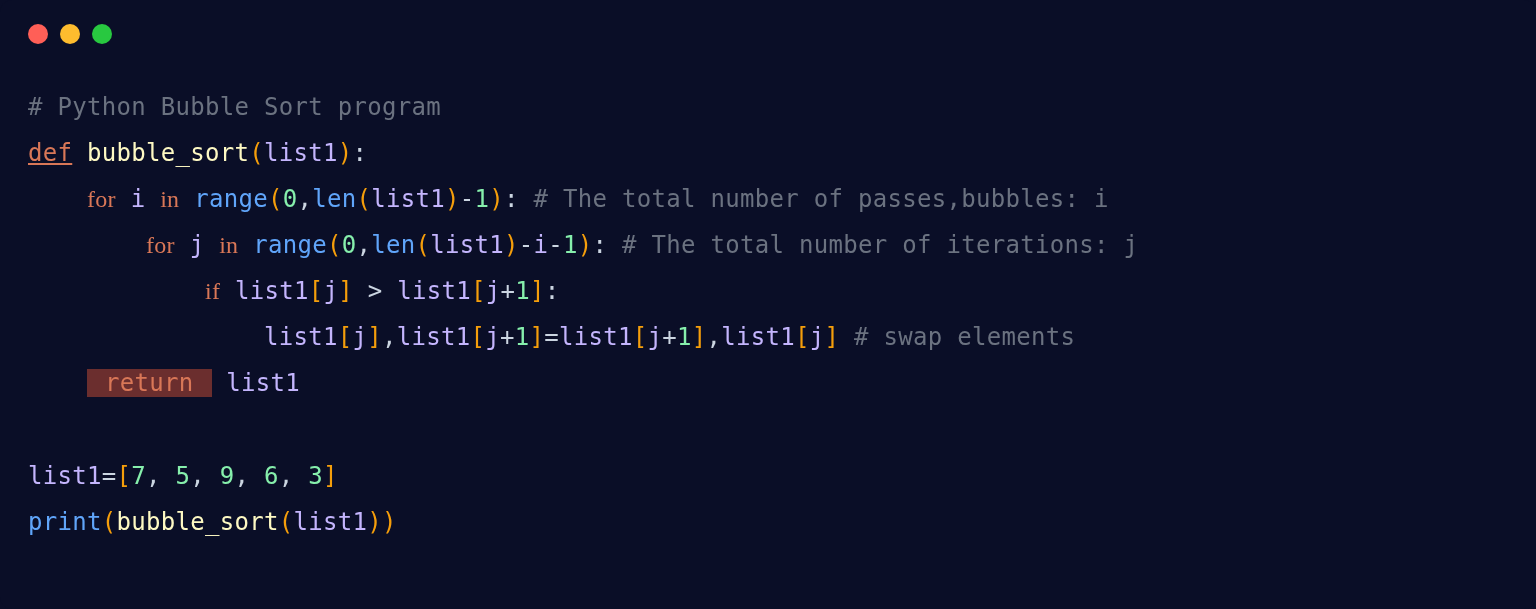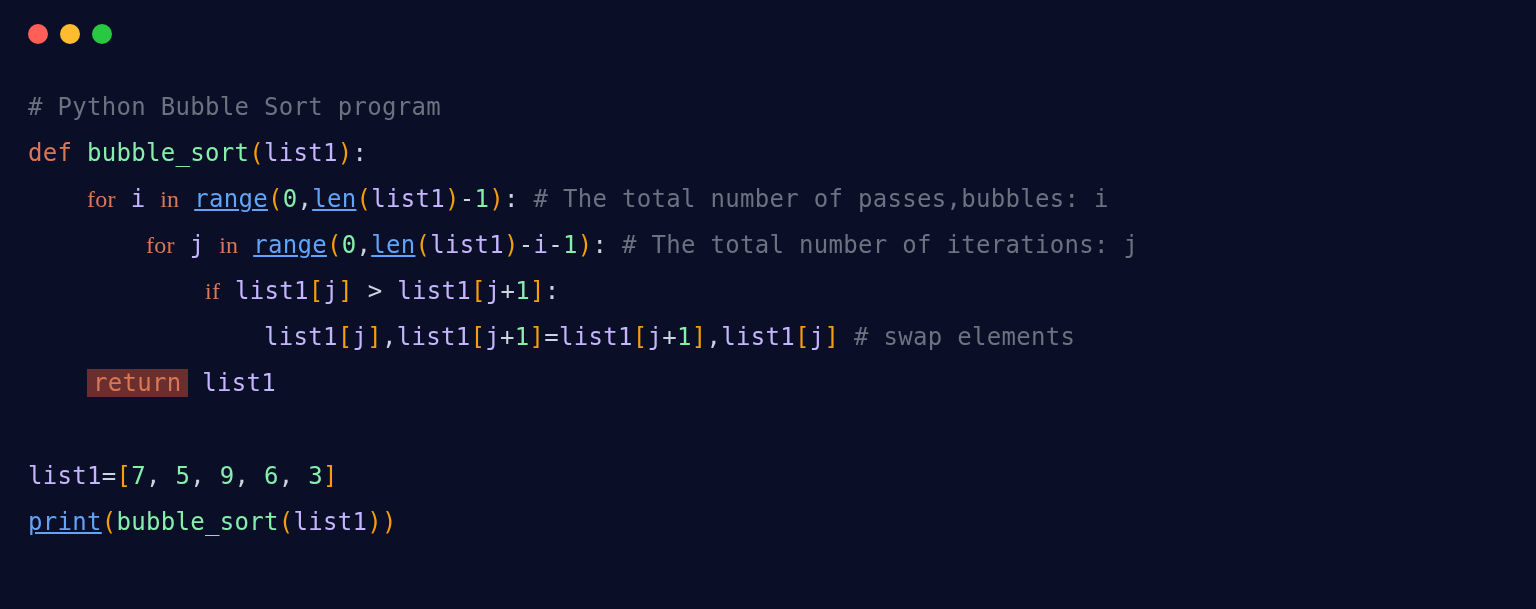--- a/index.html
+++ b/index.html
@@ -37,24 +37,24 @@
   .yellow { background: #febc2e; }
   .green { background: #28c840; }
   .code-area {
     padding: 30px 28px 10px 28px;
     line-height: 1.92;
     white-space: pre;
     letter-spacing: 0.3px;
   }
   .comment { color: #6b7280; }
   .keyword { color: #d97757; font-family: Liberation Serif, serif; }
-  .keyword-def { color: #d97757; }
-  .keyword-return { color: #d97757; background: #6b2e2e; padding: 0 6px; }
-  .function-name { color: #86efac; }
-  .builtin { color: #60a5fa; text-decoration: underline; }
+  .keyword-def { color: #d97757; text-decoration: underline; }
+  .keyword-return { color: #d97757; background: #6b2e2e; padding: 0 18px; }
+  .function-name { color: #fef9c3; }
+  .builtin { color: #60a5fa; }
   .variable { color: #c4b5fd; }
   .number { color: #86efac; }
   .operator { color: #cbd5e1; }
   .bracket { color: #f59e0b; }
   .paren { color: #f59e0b; }
   .colon { color: #cbd5e1; }
   .plain { color: #cbd5e1; }
   .line { display: block; }
 </style>
 </head>

